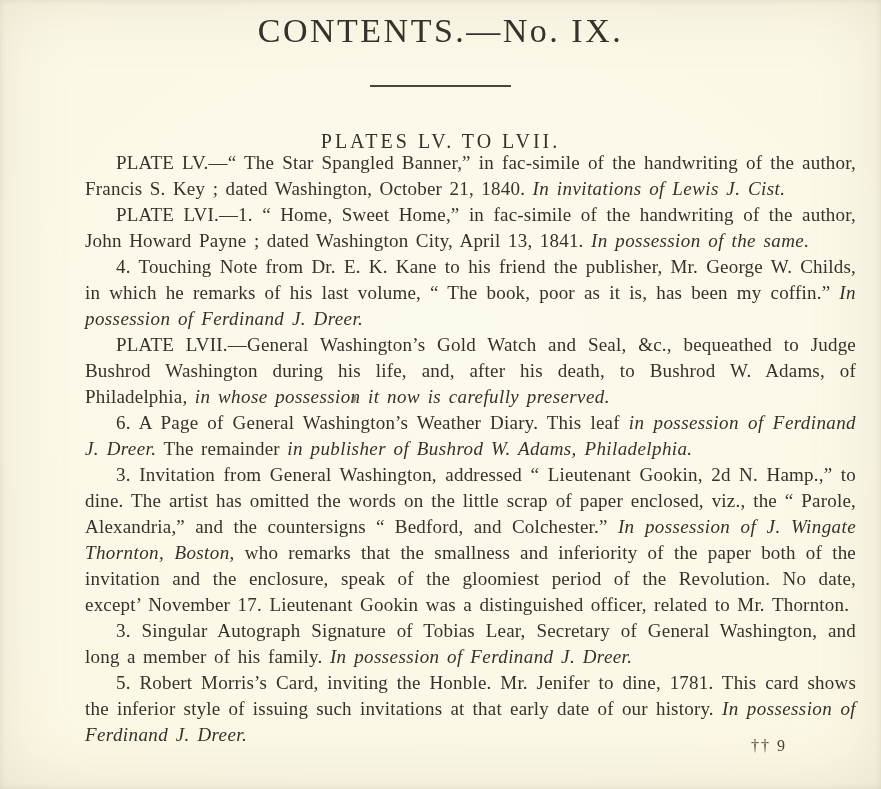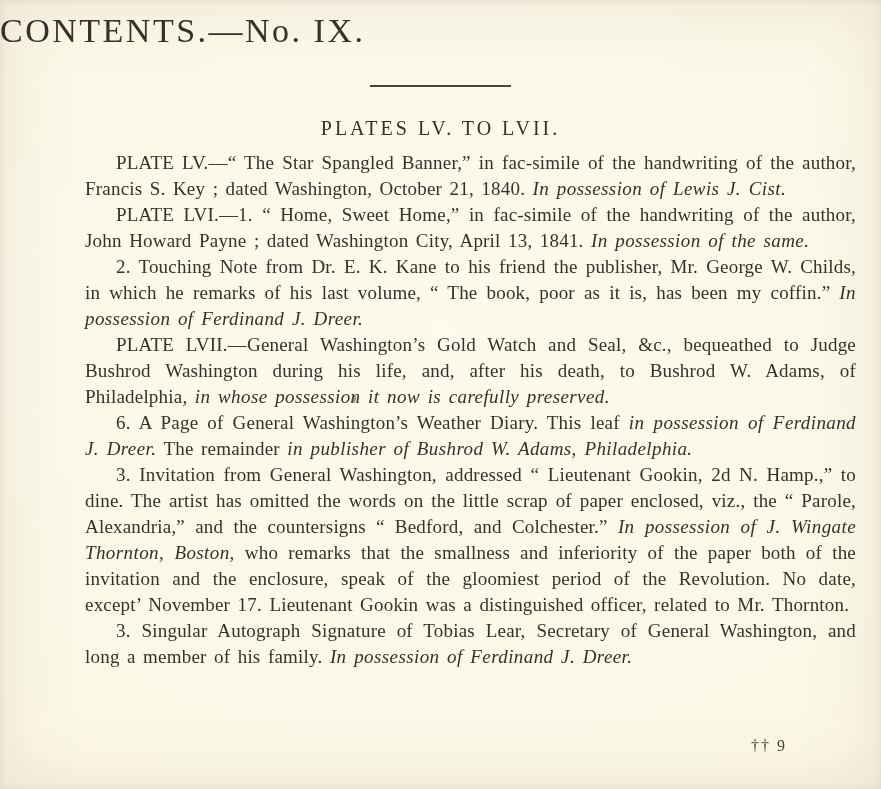--- a/index.html
+++ b/index.html
@@ -18,36 +18,37 @@
     box-shadow: inset 0 0 70px rgba(158,148,118,0.20), inset 0 0 6px rgba(140,130,100,0.18);
     color: var(--ink, #37312a);
     font-family: "Liberation Serif", "DejaVu Serif", serif;
   }
   .title {
     position: absolute;
     top: 12px;
     left: 0;
     width: 100%;
     margin: 0;
+    text-align: center;
     font-size: 34px;
     font-weight: 500;
     letter-spacing: 2.5px;
     white-space: nowrap;
   }
   .rule {
     position: absolute;
     top: 85px;
     left: 370px;
     width: 141px;
     height: 2px;
     background: #4a443b;
   }
   .subtitle {
     position: absolute;
-    top: 117px;
+    top: 130px;
     left: 0;
     width: 100%;
     margin: 0;
     text-align: center;
     font-size: 20px;
     font-weight: 400;
     letter-spacing: 3px;
     white-space: nowrap;
   }
   .body-block {
@@ -93,25 +94,26 @@
 <body>
 
 <div class="page" style="--paper: #fbf7e3; --ink: #37312a;">
   <h1 class="title">CONTENTS.—No. IX.</h1>
 
   <div class="rule" style="background: rgb(74, 68, 59);"></div>
 
   <h2 class="subtitle">PLATES LV. TO LVII.</h2>
 
   <div class="body-block">
-      <p class="para"><span>PLATE LV.—“ The Star Spangled Banner,” in fac-simile of the handwriting of the author, Francis S. Key ; dated Washington, October 21, 1840.  </span><span class="it">In possession of Lewis J. Cist.</span></p>
+      <p class="para"><span>PLATE LV.—“ The Star Spangled Banner,” in fac-simile of the handwriting of the author, Francis S. Key ; dated Washington, October 21, 1840.  </span><span class="it">In invitations of Lewis J. Cist.</span></p>
       <p class="para"><span>PLATE LVI.—1. “ Home, Sweet Home,” in fac-simile of the handwriting of the author, John Howard Payne ; dated Washington City, April 13, 1841.  </span><span class="it">In possession of the same.</span></p>
-      <p class="para"><span>2. Touching Note from Dr. E. K. Kane to his friend the publisher, Mr. George W. Childs, in which he remarks of his last volume, “ The book, poor as it is, has been my coffin.”  </span><span class="it">In possession of Ferdinand J. Dreer.</span></p>
+      <p class="para"><span>4. Touching Note from Dr. E. K. Kane to his friend the publisher, Mr. George W. Childs, in which he remarks of his last volume, “ The book, poor as it is, has been my coffin.”  </span><span class="it">In possession of Ferdinand J. Dreer.</span></p>
       <p class="para"><span>PLATE LVII.—General Washington’s Gold Watch and Seal, &amp;c., bequeathed to Judge Bushrod Washington during his life, and, after his death, to Bushrod W. Adams, of Philadelphia, </span><span class="it">in whose possession it now is carefully preserved.</span></p>
       <p class="para"><span>6. A Page of General Washington’s Weather Diary.  This leaf </span><span class="it">in possession of Ferdinand J. Dreer.</span><span> The remainder </span><span class="it">in publisher of Bushrod W. Adams, Philadelphia.</span></p>
       <p class="para"><span>3. Invitation from General Washington, addressed “ Lieutenant Gookin, 2d N. Hamp.,” to dine.  The artist has omitted the words on the little scrap of paper enclosed, viz., the “ Parole, Alexandria,” and the countersigns “ Bedford, and Colchester.”  </span><span class="it">In possession of J. Wingate Thornton, Boston,</span><span> who remarks that the smallness and inferiority of the paper both of the invitation and the enclosure, speak of the gloomiest period of the Revolution.  No date, except’ November 17.  Lieutenant Gookin was a distinguished officer, related to Mr. Thornton.</span></p>
       <p class="para"><span>3. Singular Autograph Signature of Tobias Lear, Secretary of General Washington, and long a member of his family.  </span><span class="it">In possession of Ferdinand J. Dreer.</span></p>
+      <p class="para"><span>5. Robert Morris’s Card, inviting the Honble. Mr. Jenifer to dine, 1781.  This card shows the inferior style of issuing such invitations at that early date of our history.  </span><span class="it">In possession of Ferdinand J. Dreer.</span></p>
     </div>
 
   <div class="speck"></div>
 
   <div class="signature-mark">†† 9</div>
 </div>
 
 </body></html>

